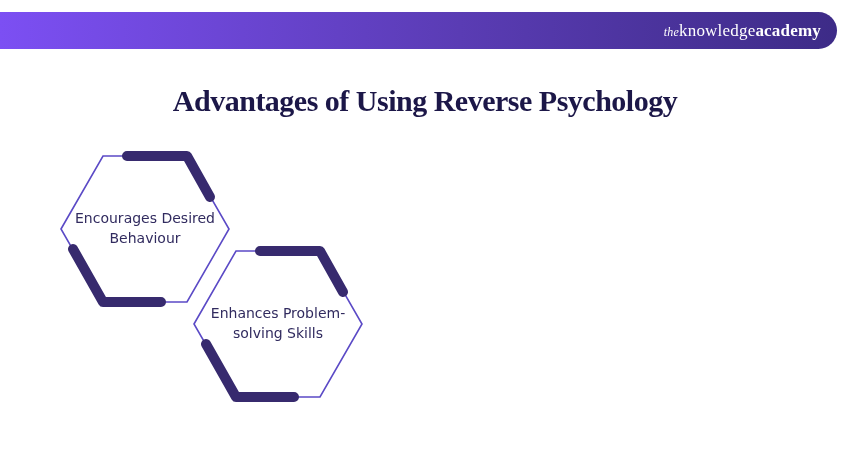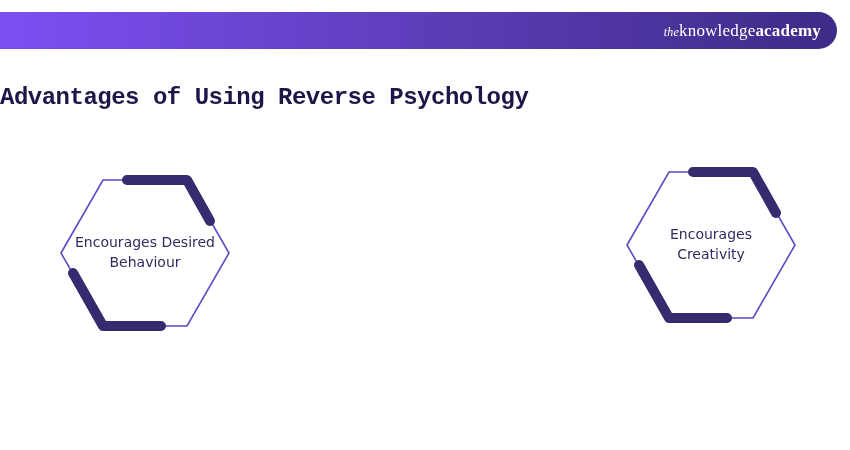--- a/index.html
+++ b/index.html
@@ -16,40 +16,40 @@
   }
   .logo {
     color:#ffffff; font-family:"Liberation Serif",serif; font-size:17px;
     white-space:nowrap; letter-spacing:0.2px;
   }
   .logo .the { font-style:italic; font-size:12px; }
   .logo .academy { font-weight:bold; }
 
   
   .title {
-    position:absolute; left:0; top:84px; width:850px; 
-    font-family:Liberation Mono, monospace; font-weight:bold;
-    font-size:24px; letter-spacing:-0.5px; color:#1c1748;
+    position:absolute; left:0; top:84px; width:850px; text-align:center;
+    font-family:Liberation Serif, serif; font-weight:bold;
+    font-size:30px; letter-spacing:-0.5px; color:#1c1748;
   }
 
   
   .hex { position:absolute; width:176px; height:154px; }
   .hex svg { position:absolute; left:0; top:0; width:176px; height:154px; overflow:visible; }
   .hex-outline { fill:none; stroke:#5b4ac6; stroke-width:1.6; }
   .hex-bold { fill:none; stroke:#372a6e; stroke-width:10; stroke-linecap:round; stroke-linejoin:round; }
   .hex .label {
     position:absolute; left:0; top:0; width:176px; height:154px;
     display:flex; align-items:center; justify-content:center; text-align:center;
   }
   .hex .label span {
     display:block; width:140px;
     font-family:"DejaVu Sans",sans-serif; font-size:14px; line-height:1.42;
     color:#312b5f;
   }
-  .hex-1 { left:57px;  top:176px; }
+  .hex-1 { left:57px;  top:152px; }
   .hex-2 { left:190px; top:247px; }
   .hex-3 { left:337px; top:168px; }
   .hex-4 { left:479px; top:247px; }
   .hex-5 { left:623px; top:168px; }
 </style>
 </head>
 <body>
 
 <div class="stage">
 
@@ -65,27 +65,27 @@
     <svg viewBox="0 0 176 154">
       <polygon class="hex-outline" points="4,77 46,4 130,4 172,77 130,150 46,150"></polygon>
       <path class="hex-bold" d="M70 4 L130 4 L153 45"></path>
       <path class="hex-bold" d="M16 97 L46 150 L104 150"></path>
     </svg>
     <div class="label">
       <span>Encourages Desired Behaviour</span>
     </div>
   </div>
 
-
-
-
-  <div class="hex hex-5">
+  <div class="hex hex-2">
     <svg viewBox="0 0 176 154">
       <polygon class="hex-outline" points="4,77 46,4 130,4 172,77 130,150 46,150"></polygon>
       <path class="hex-bold" d="M70 4 L130 4 L153 45"></path>
       <path class="hex-bold" d="M16 97 L46 150 L104 150"></path>
     </svg>
     <div class="label">
-      <span>Encourages Creativity</span>
+      <span>Enhances Problem-solving Skills</span>
     </div>
   </div>
+
+
+
 
 </div>
 
 </body></html>

